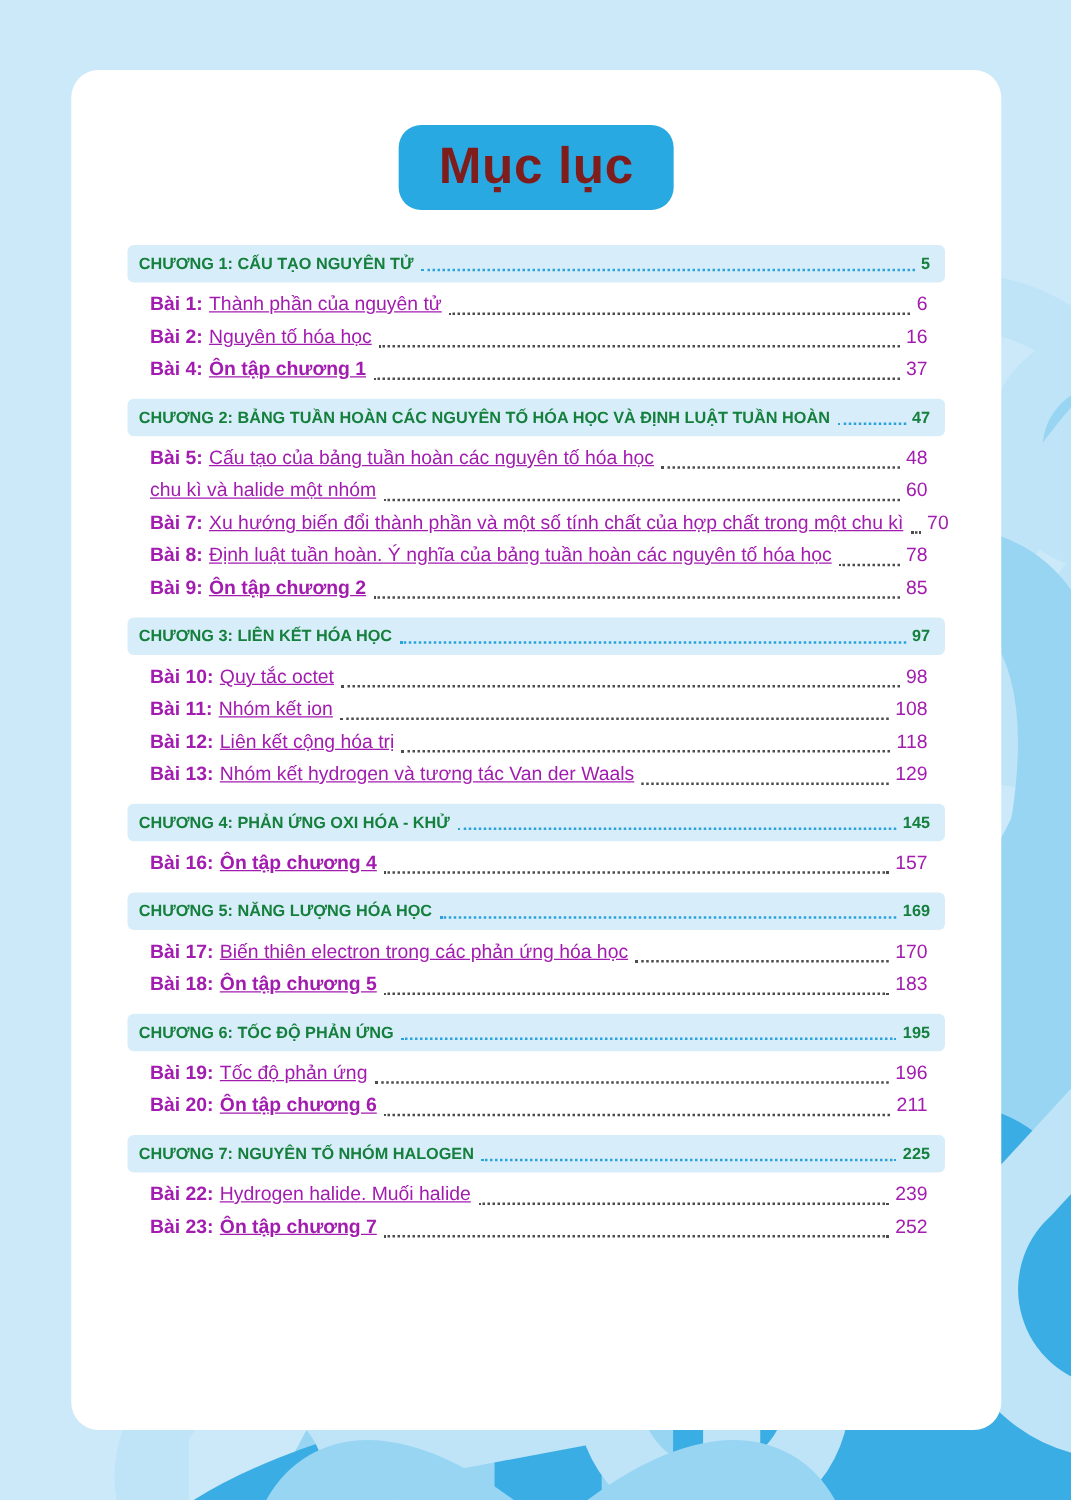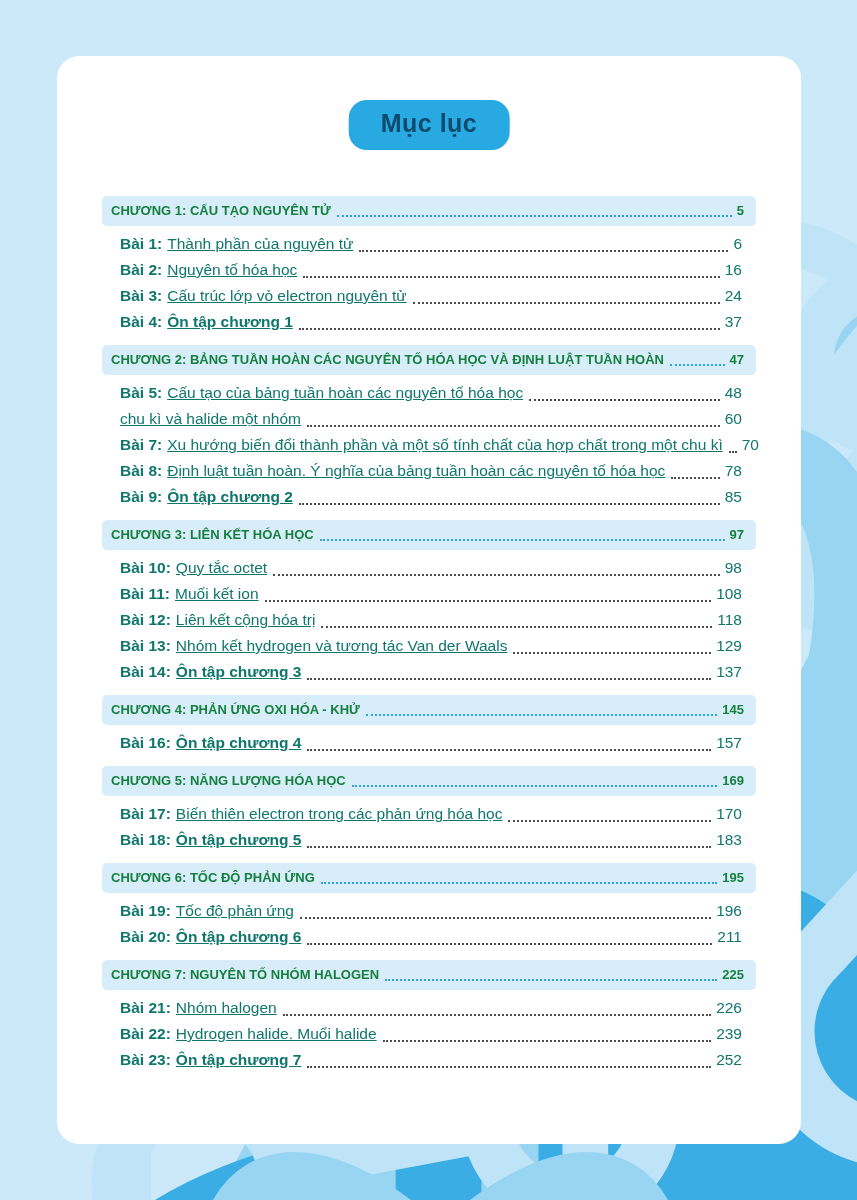--- a/index.html
+++ b/index.html
@@ -18,42 +18,42 @@
   .deco use.c3 { color:#3aade4; }
   .deco use.solid { fill:currentColor; }
 
   
   .card {
     position:absolute; left:57px; top:56px; width:744px; height:1088px;
     background:#ffffff; border-radius:22px;
   }
   .title-pill {
     position:absolute; top:44px; left:50%; transform:translateX(-50%);
-    background:#29a9e1; color:#0c4a6e;
+    background:#29a9e1; color:#7f1d1d;
     border-radius:18px; padding:9px 32px 12px;
-    font-size:25px; font-weight:bold; letter-spacing:.5px;
+    font-size:41px; font-weight:bold; letter-spacing:.5px;
     white-space:nowrap;
   }
   .toc { position:absolute; top:140px; left:45px; right:45px; }
 
   .chapter-row {
     display:flex; align-items:flex-end;
     background:#d8edfa; border-radius:5px;
     height:30px; padding:0 12px 0 9px;
     margin:10px 0 5px;
     color:#15803d; font-weight:bold; font-size:13px;
   }
   .chapter:first-child .chapter-row { margin-top:0; }
   .chapter-row .txt { line-height:30px; white-space:nowrap; }
   .chapter-row .leader { border-bottom-color:#2aa3dd; margin-bottom:9px; }
 
   .lesson {
     display:flex; align-items:flex-end;
     padding:0 14px 0 18px;
-    font-size:15.5px; color:#0f766e; line-height:26px;
+    font-size:15.5px; color:#a21caf; line-height:26px;
   }
   .lesson .lbl { font-weight:bold; margin-right:5px; white-space:nowrap; }
   .lesson .ttl { white-space:nowrap;text-decoration:underline; }
   .lesson.bold .ttl { font-weight:bold; }
   .lesson .page, .chapter-row .page { white-space:nowrap; flex-shrink:0; }
 
   .leader {
     flex:1; min-width:8px;
     border-bottom:2.2px dotted #4c4c4c;
     margin:0 5px 5px 6px;
@@ -162,26 +162,20 @@
           <span class="ttl">Thành phần của nguyên tử</span>
           <span class="leader"></span>
           <span class="page">6</span>
         </div>
         <div class="lesson">
           <span class="lbl">Bài 2:</span>
           <span class="ttl">Nguyên tố hóa học</span>
           <span class="leader"></span>
           <span class="page">16</span>
         </div>
-        <div class="lesson">
-          <span class="lbl">Bài 3:</span>
-          <span class="ttl">Cấu trúc lớp vỏ electron nguyên tử</span>
-          <span class="leader"></span>
-          <span class="page">24</span>
-        </div>
         <div class="lesson bold">
           <span class="lbl">Bài 4:</span>
           <span class="ttl">Ôn tập chương 1</span>
           <span class="leader"></span>
           <span class="page">37</span>
         </div>
       </section>
       <section class="chapter">
         <div class="chapter-row">
           <span class="txt">CHƯƠNG 2: BẢNG TUẦN HOÀN CÁC NGUYÊN TỐ HÓA HỌC VÀ ĐỊNH LUẬT TUẦN HOÀN</span>
@@ -225,42 +219,36 @@
           <span class="txt page">97</span>
         </div>
         <div class="lesson">
           <span class="lbl">Bài 10:</span>
           <span class="ttl">Quy tắc octet</span>
           <span class="leader"></span>
           <span class="page">98</span>
         </div>
         <div class="lesson">
           <span class="lbl">Bài 11:</span>
-          <span class="ttl">Muối kết ion</span>
+          <span class="ttl">Nhóm kết ion</span>
           <span class="leader"></span>
           <span class="page">108</span>
         </div>
         <div class="lesson">
           <span class="lbl">Bài 12:</span>
           <span class="ttl">Liên kết cộng hóa trị</span>
           <span class="leader"></span>
           <span class="page">118</span>
         </div>
         <div class="lesson">
           <span class="lbl">Bài 13:</span>
           <span class="ttl">Nhóm kết hydrogen và tương tác Van der Waals</span>
           <span class="leader"></span>
           <span class="page">129</span>
         </div>
-        <div class="lesson bold">
-          <span class="lbl">Bài 14:</span>
-          <span class="ttl">Ôn tập chương 3</span>
-          <span class="leader"></span>
-          <span class="page">137</span>
-        </div>
       </section>
       <section class="chapter">
         <div class="chapter-row">
           <span class="txt">CHƯƠNG 4: PHẢN ỨNG OXI HÓA - KHỬ</span>
           <span class="leader"></span>
           <span class="txt page">145</span>
         </div>
         <div class="lesson bold">
           <span class="lbl">Bài 16:</span>
           <span class="ttl">Ôn tập chương 4</span>
@@ -306,26 +294,20 @@
           <span class="page">211</span>
         </div>
       </section>
       <section class="chapter">
         <div class="chapter-row">
           <span class="txt">CHƯƠNG 7: NGUYÊN TỐ NHÓM HALOGEN</span>
           <span class="leader"></span>
           <span class="txt page">225</span>
         </div>
         <div class="lesson">
-          <span class="lbl">Bài 21:</span>
-          <span class="ttl">Nhóm halogen</span>
-          <span class="leader"></span>
-          <span class="page">226</span>
-        </div>
-        <div class="lesson">
           <span class="lbl">Bài 22:</span>
           <span class="ttl">Hydrogen halide. Muối halide</span>
           <span class="leader"></span>
           <span class="page">239</span>
         </div>
         <div class="lesson bold">
           <span class="lbl">Bài 23:</span>
           <span class="ttl">Ôn tập chương 7</span>
           <span class="leader"></span>
           <span class="page">252</span>

